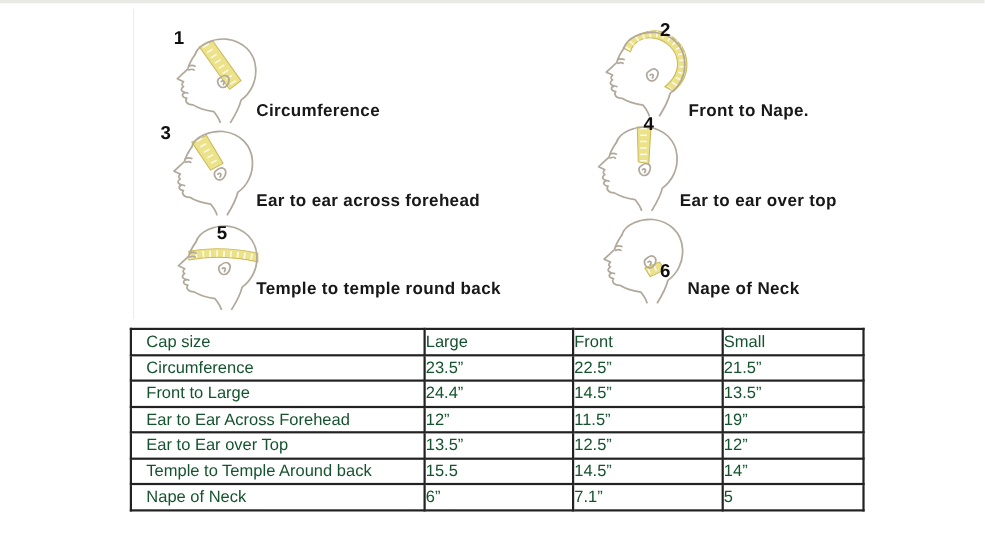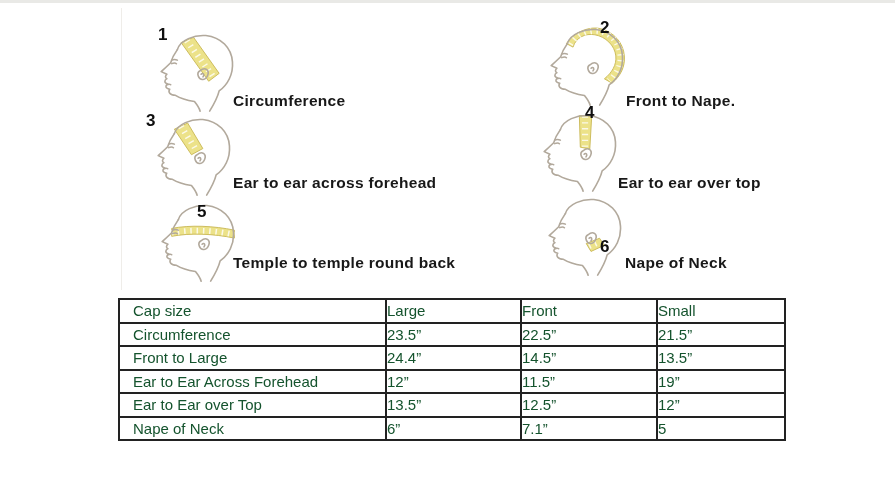--- a/index.html
+++ b/index.html
@@ -154,19 +154,25 @@
     <td>11.5”</td>
     <td>19”</td>
   </tr>
   <tr>
     <td>Ear to Ear over Top</td>
     <td>13.5”</td>
     <td>12.5”</td>
     <td>12”</td>
   </tr>
   <tr>
+    <td>Temple to Temple Around back</td>
+    <td>15.5</td>
+    <td>14.5”</td>
+    <td>14”</td>
+  </tr>
+  <tr>
     <td>Nape of Neck</td>
     <td>6”</td>
     <td>7.1”</td>
     <td>5</td>
   </tr>
 </tbody>
   </table>
 
 </body></html>

